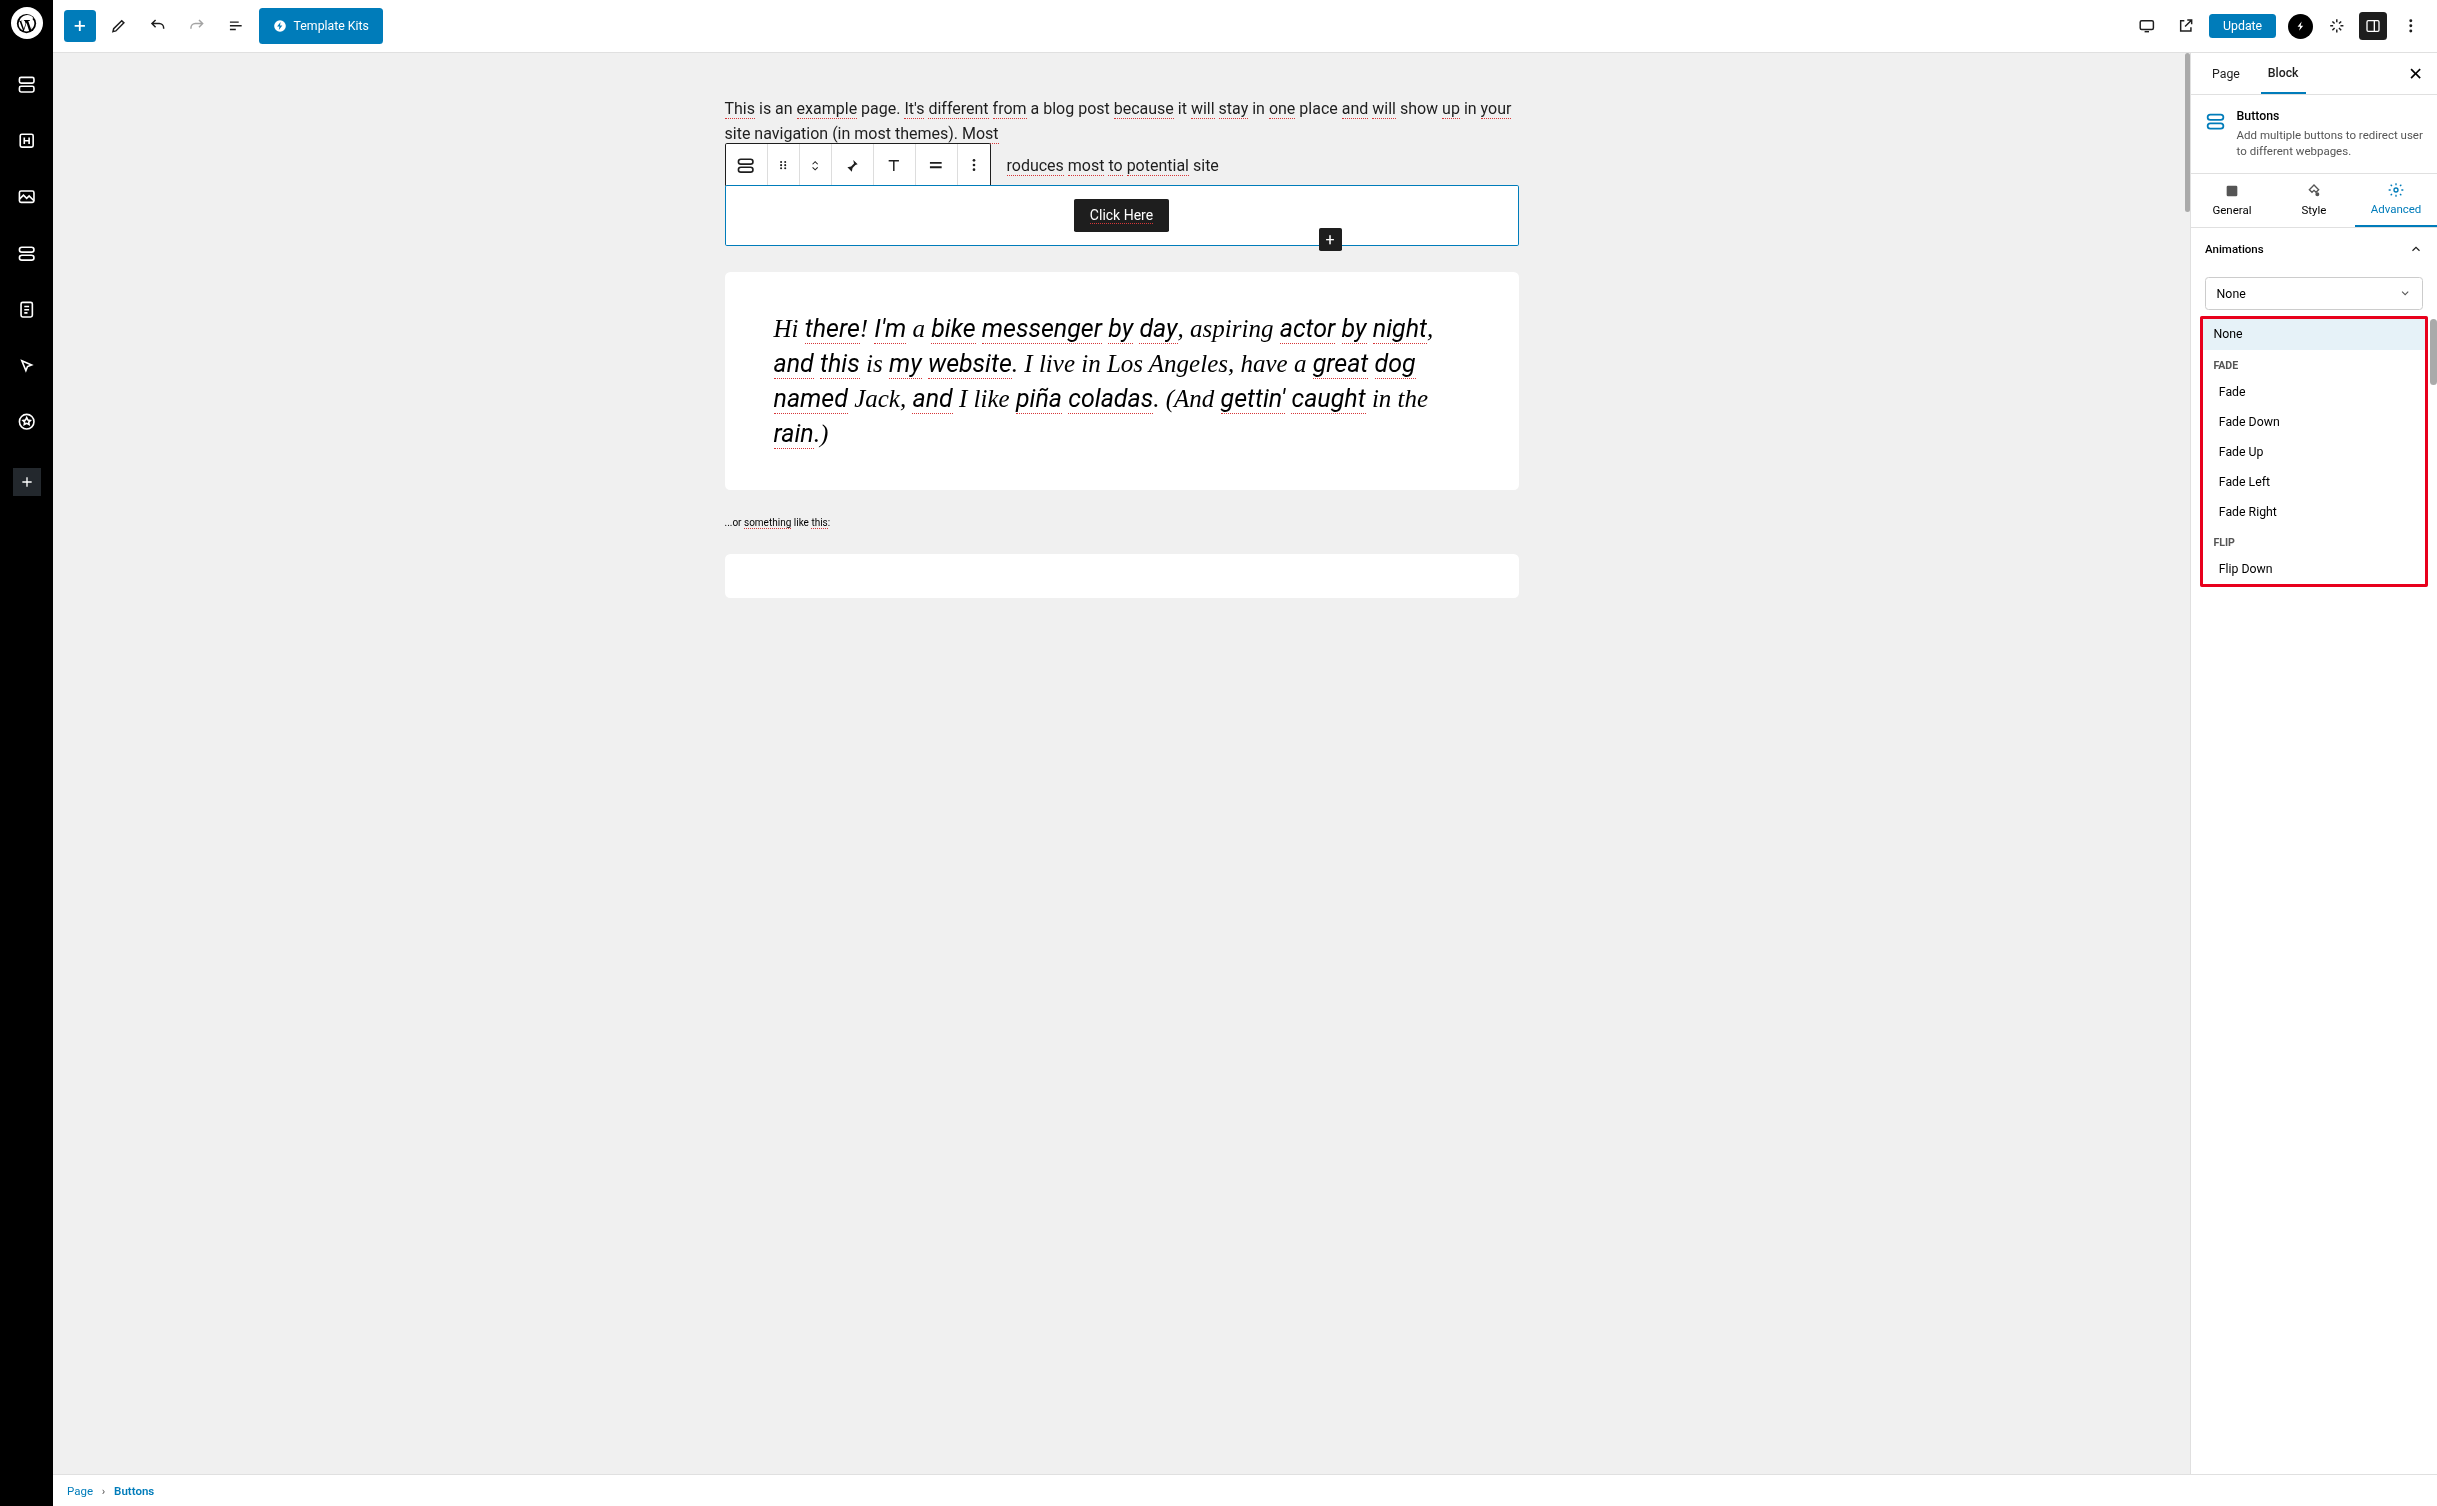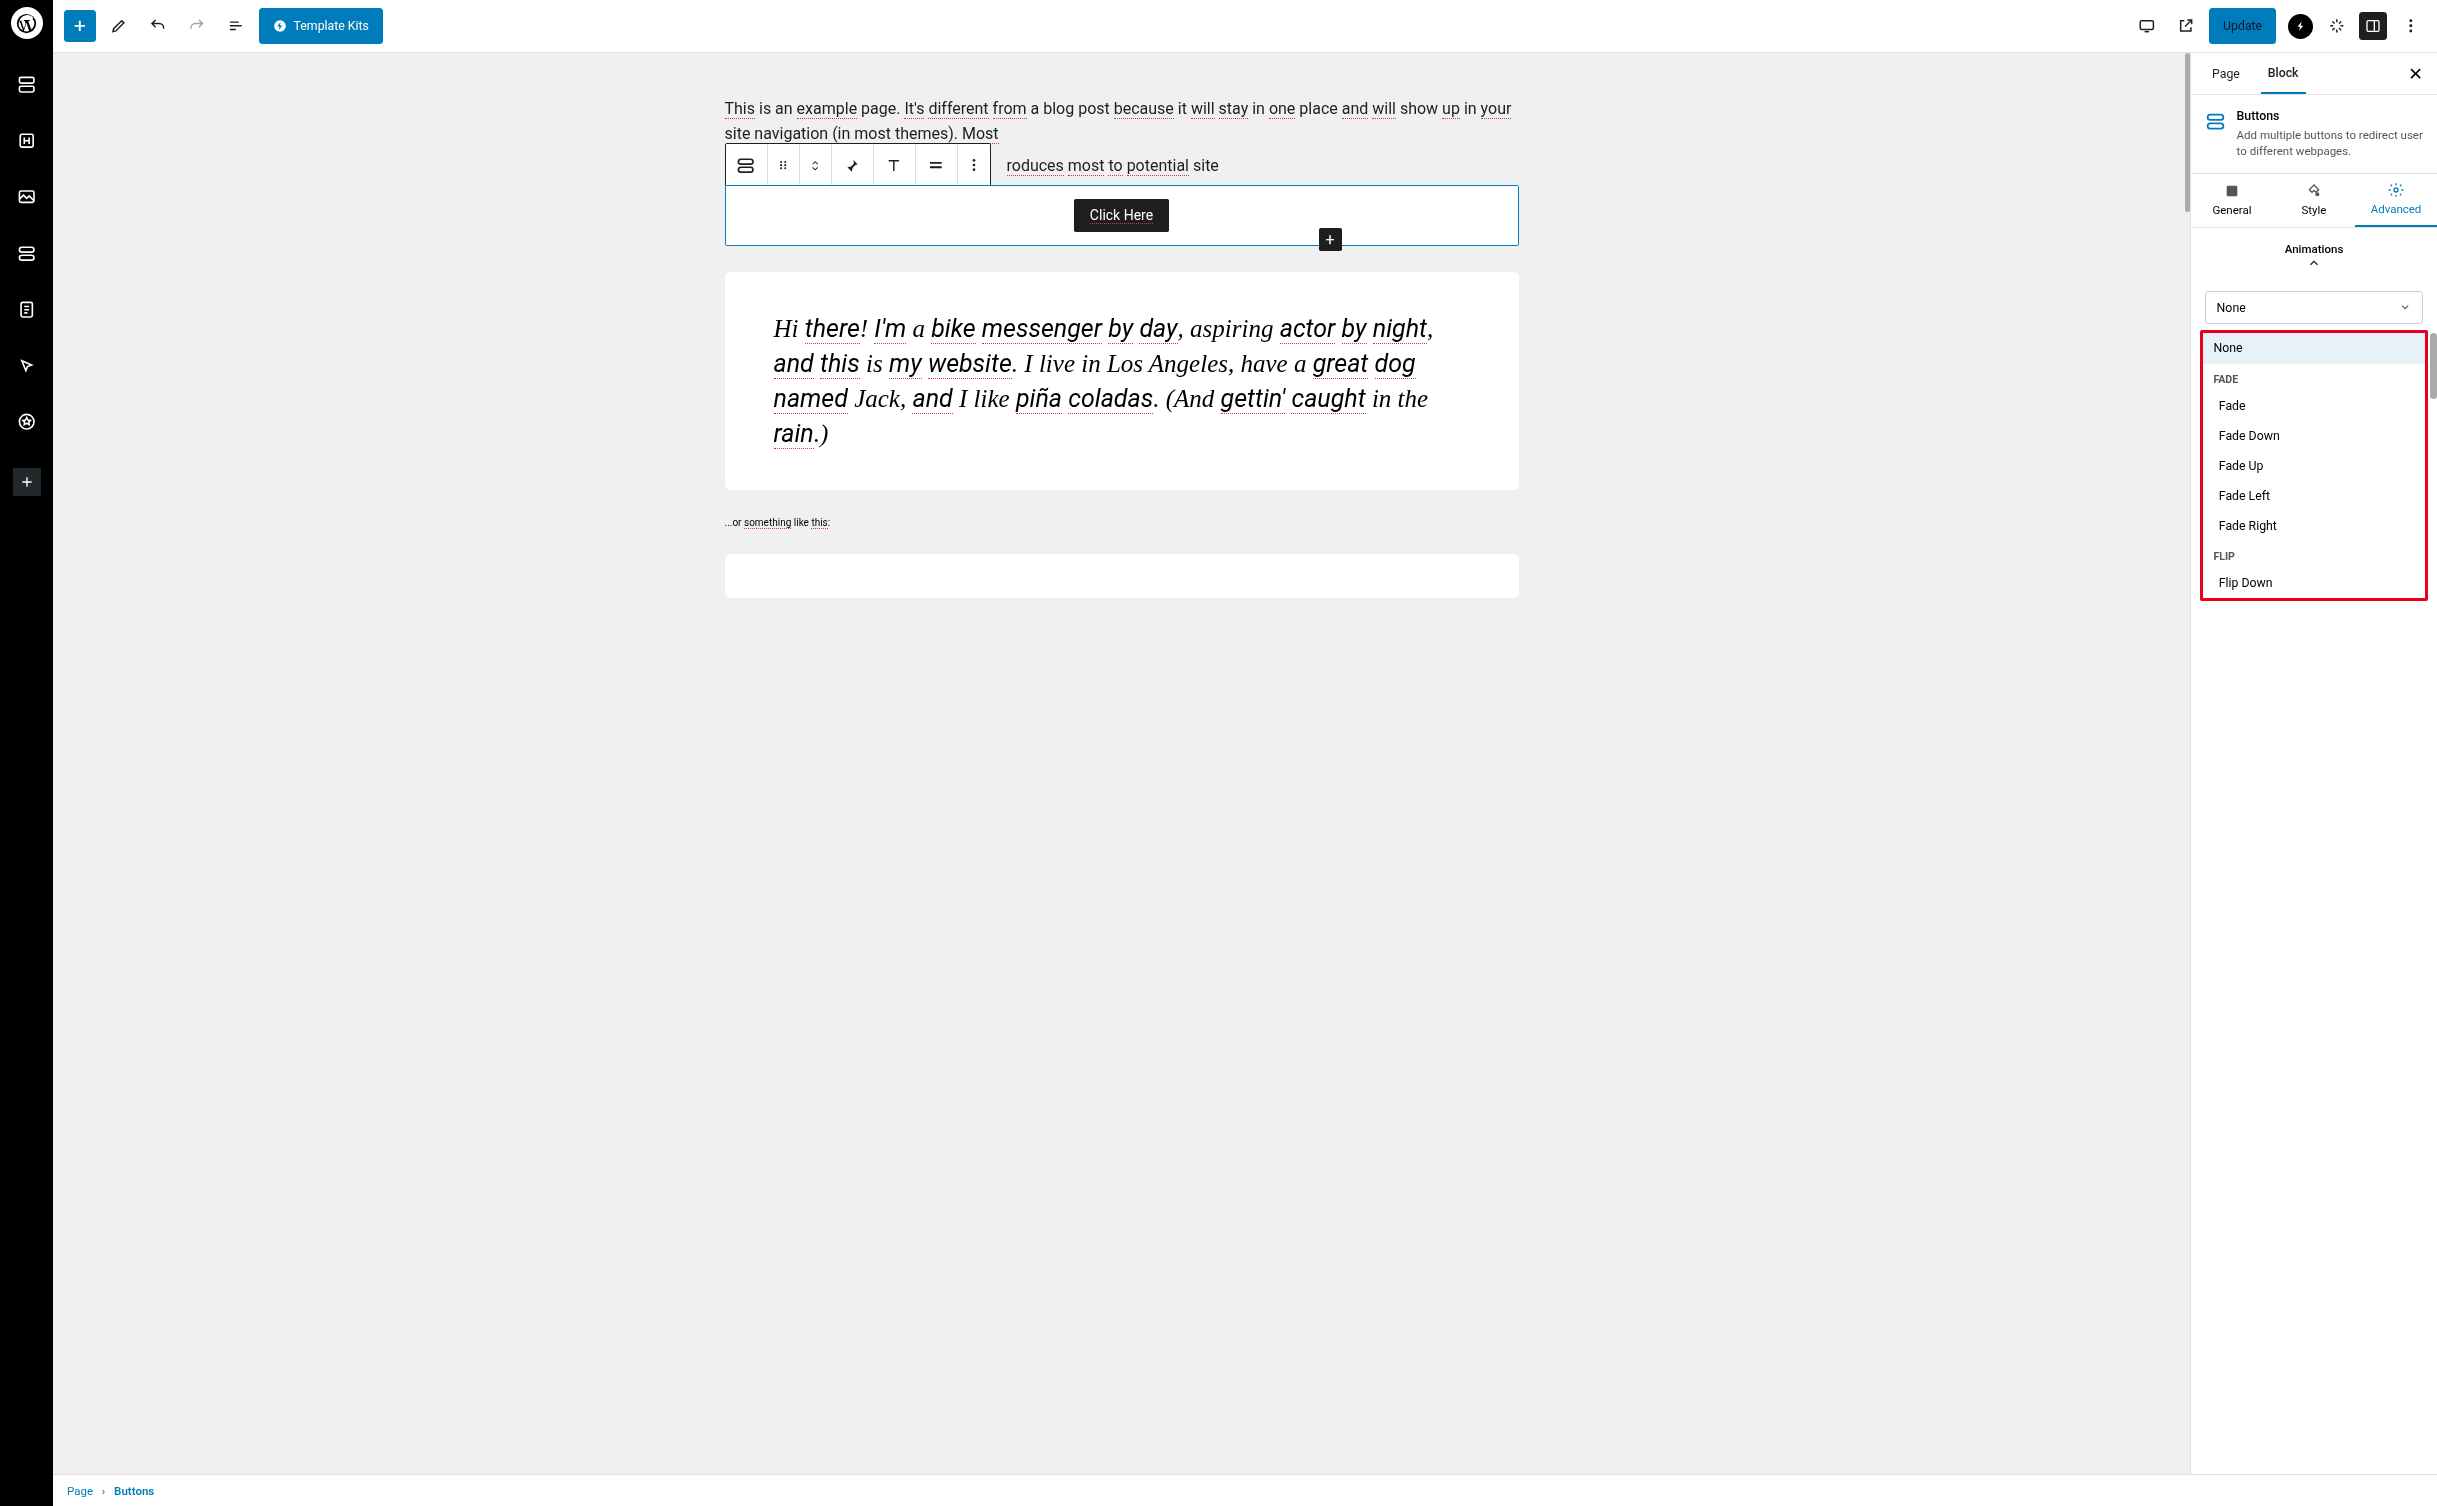--- a/index.html
+++ b/index.html
@@ -16,21 +16,21 @@
 
 .main-col { flex: 1; display: flex; flex-direction: column; }
 
 
 .topbar { height: 53px; display: flex; align-items: center; padding: 0 10.6px; border-bottom: 0.9px solid #e0e0e0; gap: 7px; }
 .topbar .tb-btn { width: 32px; height: 32px; display: flex; align-items: center; justify-content: center; border-radius: 3.5px; }
 .topbar .tb-add { background: #007cba; color: #fff; }
 .topbar .tb-plain { color: #1e1e1e; }
 .topbar .template-kits { background: #007cba; color: #fff; padding: 18px 14px; height: 20px; display: flex; align-items: center; border-radius: 3.5px; font-size: 12.3px; gap: 7px; }
 .topbar .spacer { flex: 1; }
-.topbar .update-btn { background: #007cba; color: #0f172a; padding: 0 14px; height: 36px; display: flex; align-items: center; border-radius: 3.5px; font-size: 12.3px; }
+.topbar .update-btn { background: #007cba; color: #ffffff; padding: 0 14px; height: 24px; display: flex; align-items: center; border-radius: 3.5px; font-size: 12.3px; }
 .topbar .tb-circle { width: 25px; height: 25px; background: #000; border-radius: 50%; display: flex; align-items: center; justify-content: center; color: #fff; }
 .topbar .tb-square { width: 28px; height: 28px; background: #1e1e1e; border-radius: 3.5px; display: flex; align-items: center; justify-content: center; color: #fff; }
 
 
 .body-area { flex: 1; display: flex; overflow: hidden; }
 
 
 .canvas-wrap { flex: 1; background: #f0f0f0; overflow-y: auto; padding: 44px 0; position: relative; }
 .canvas-scroll { width: 5.3px; background: #aaa; position: absolute; right: 0; top: 0; height: 159px; border-radius: 2.6px; }
 .canvas { max-width: 794px; margin: 0 auto; }
@@ -66,21 +66,21 @@
 .sb-block-hdr { display: flex; padding: 14px; gap: 10.6px; }
 .sb-block-hdr .icn { width: 21px; height: 21px; flex-shrink: 0; margin-top: 1.8px; }
 .sb-block-hdr .ttl { font-size: 12.3px; font-weight: 500; margin-bottom: 3.5px; }
 .sb-block-hdr .desc { font-size: 11.5px; color: #555; line-height: 1.4; }
 
 .sb-subtabs { display: flex; border-top: 0.9px solid #e0e0e0; border-bottom: 0.9px solid #e0e0e0; }
 .sb-subtabs .st { flex: 1; display: flex; flex-direction: column; align-items: center; justify-content: center; padding: 8.8px 0; font-size: 11.5px; gap: 3.5px; }
 .sb-subtabs .st.active { color: #007cba; border-bottom: 2.6px solid #007cba; }
 
 .sb-section { padding: 14px; border-bottom: 0.9px solid #e0e0e0; }
-.sb-section-hdr { display: flex; justify-content: space-between; align-items: center; font-size: 11.5px; font-weight: 500; flex-direction: column; }
+.sb-section-hdr { display: flex; justify-content: space-between; align-items: center; font-size: 11.5px; font-weight: 500; }
 
 .sb-select { margin: 0 14px; border: 0.9px solid #ccc; border-radius: 3.5px; padding: 8.8px 10.6px; font-size: 12.3px; display: flex; justify-content: space-between; align-items: center; margin-top: 7px; }
 
 .sb-dropdown { margin: 5.3px 8.8px 0 8.8px; border: 3.5px solid #e8001c; border-radius: 1.8px; position: relative; }
 .sb-dropdown .dd-scroll { position: absolute; right: -11.5px; top: 0; width: 7px; height: 66px; background: #aaa; border-radius: 3.5px; }
 .sb-dropdown .dd-item { padding: 8.8px 10.6px; font-size: 12.3px; }
 .sb-dropdown .dd-item.selected { background: #e6f2f8; }
 .sb-dropdown .dd-group { padding: 8.8px 10.6px 5.3px 10.6px; font-size: 10.6px; font-weight: 700; color: #555; }
 .sb-dropdown .dd-opt { padding: 8px 16px; font-size: 12.3px; }
 

